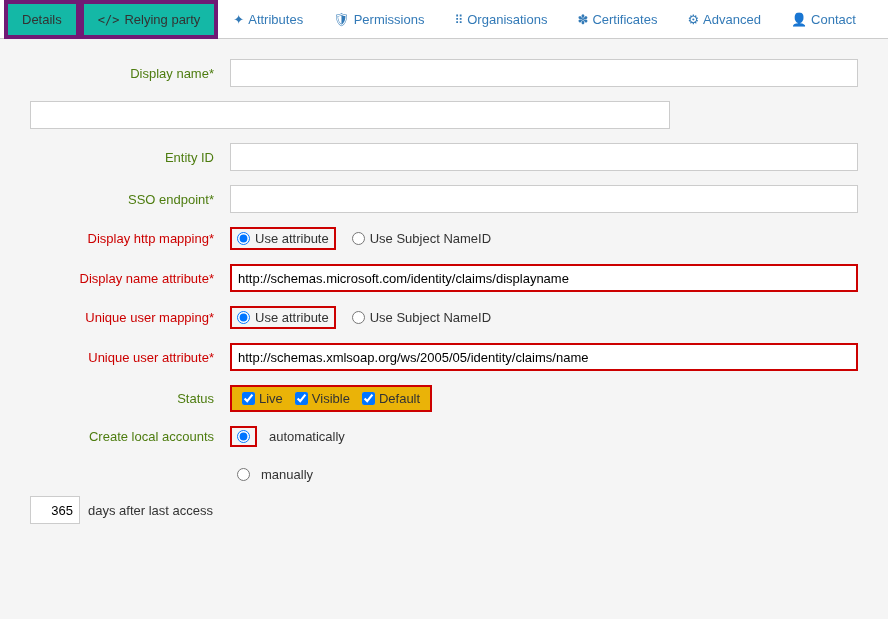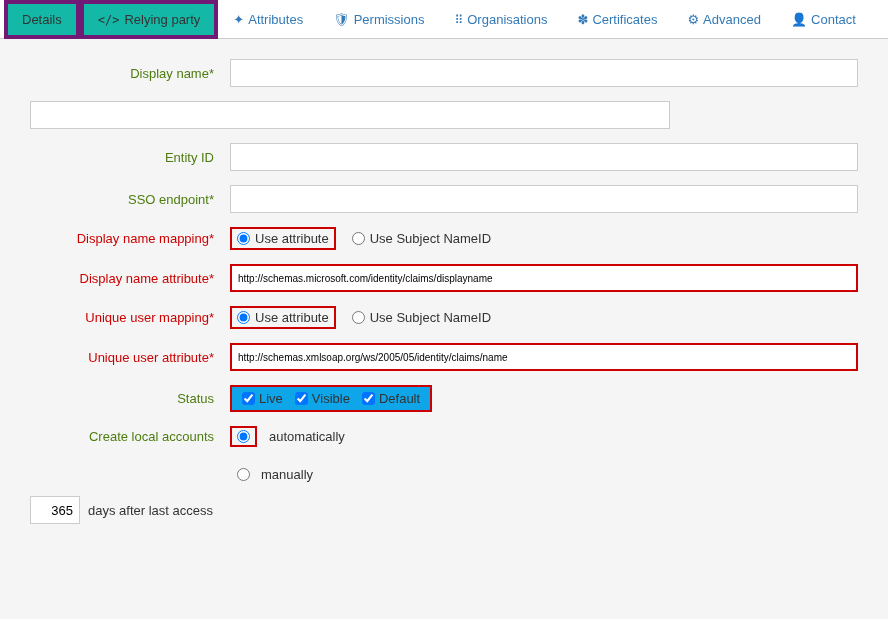--- a/index.html
+++ b/index.html
@@ -65,21 +65,21 @@
       color: #cc0000;
     }
     .form-input {
       flex: 1;
       max-width: 640px;
     }
     .form-input input[type="text"] {
       width: 100%;
       padding: 4px 6px;
       border: 1px solid #ccc;
-      font-size: 10px;
+      font-size: 13px;
       background: #fff;
       height: 28px;
     }
     .form-input input[type="text"].highlighted {
       border: 2px solid #cc0000;
     }
 
     
     .radio-group {
       display: flex;
@@ -95,21 +95,21 @@
       margin: 0;
     }
 
     
     .checkbox-group {
       display: flex;
       align-items: center;
       gap: 12px;
       border: 2px solid #cc0000;
       padding: 4px 10px;
-      background: #0ea5e9;
+      background: #eab308;
       display: inline-flex;
     }
     .checkbox-option {
       display: flex;
       align-items: center;
       gap: 4px;
     }
 
     
     .radio-stack {
@@ -207,21 +207,21 @@
   </div>
 
   <div class="form-row">
     <div class="form-label">SSO endpoint*</div>
     <div class="form-input">
       <input type="text" value="" style="">
     </div>
   </div>
 
   <div class="form-row">
-    <div class="form-label highlight">Display name mapping*</div>
+    <div class="form-label highlight">Display http mapping*</div>
     <div class="form-input">
       <div class="radio-group">
         <span class="radio-highlight">
           <input type="radio" name="display_name_mapping" id="dnm_attr" checked="" style="">
           <label for="dnm_attr">Use attribute</label>
         </span>
         <span class="radio-option">
           <input type="radio" name="display_name_mapping" id="dnm_subj" style="">
           <label for="dnm_subj">Use Subject NameID</label>
         </span>

